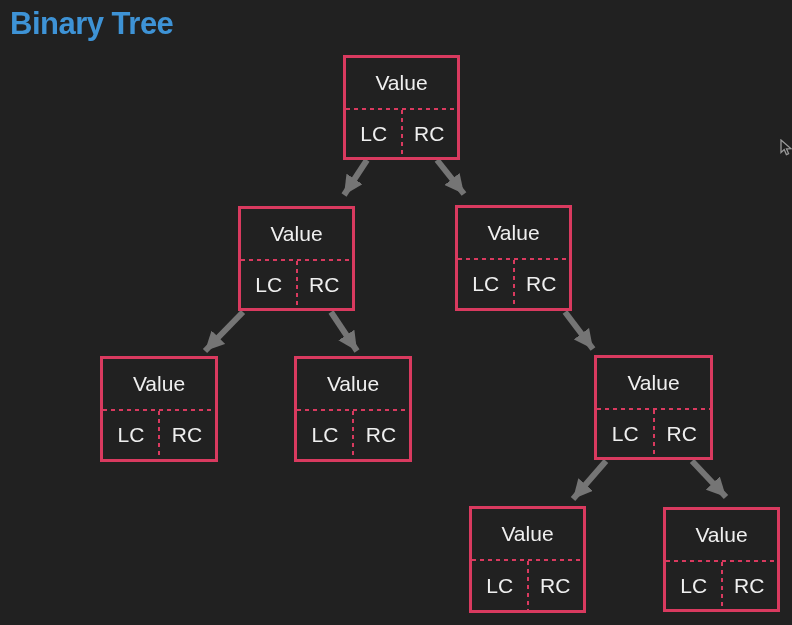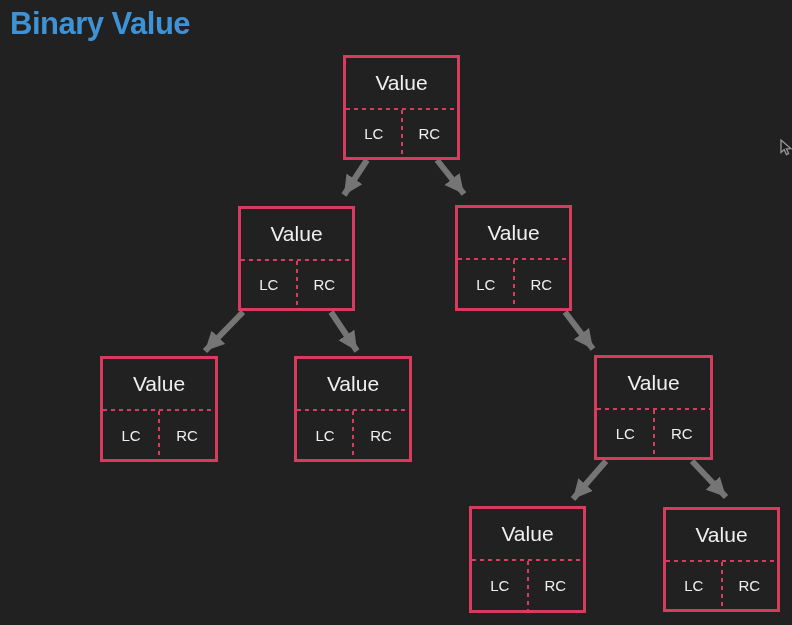--- a/index.html
+++ b/index.html
@@ -65,41 +65,41 @@
   .node-cells {
     position: absolute;
     top: 52px; left: 0; right: 0; bottom: 0;
     display: flex;
   }
   .node-cell {
     flex: 1;
     display: flex;
     align-items: center;
     justify-content: center;
-    font-size: 15px;
+    font-size: 21px;
   }
   .node-vdivider {
     position: absolute;
     top: 52px; bottom: 0;
     left: calc(50% - 1px);
     width: 2px;
     background: repeating-linear-gradient(180deg,
       var(--node-border, #d93a5f) 0 4px, transparent 4px 8px);
   }
   .mouse-cursor {
     position: absolute;
     pointer-events: none;
   }
 </style>
 </head>
 <body>
 
 <div class="stage" style="--bg: #212121; --title: #3e93d6; --node-border: #d93a5f; --node-text: #efefef;">
 
-  <h1 class="page-title">Binary Value</h1>
+  <h1 class="page-title">Binary Tree</h1>
 
   <svg class="edges-layer" width="792" height="625" viewBox="0 0 792 625">
     <defs>
       <marker id="arrowhead" viewBox="0 0 10 10" refX="10" refY="5" markerWidth="3.2" markerHeight="3.2" orient="auto-start-reverse" markerUnits="strokeWidth">
         <path d="M 0 0 L 10 5 L 0 10 z" fill="#757575"></path>
       </marker>
     </defs>
     <g>
         <line x1="367" y1="160" x2="344" y2="195" stroke="#757575" stroke-width="6" marker-end="url(#arrowhead)"></line>
         <line x1="437" y1="160" x2="464" y2="194" stroke="#757575" stroke-width="6" marker-end="url(#arrowhead)"></line>

